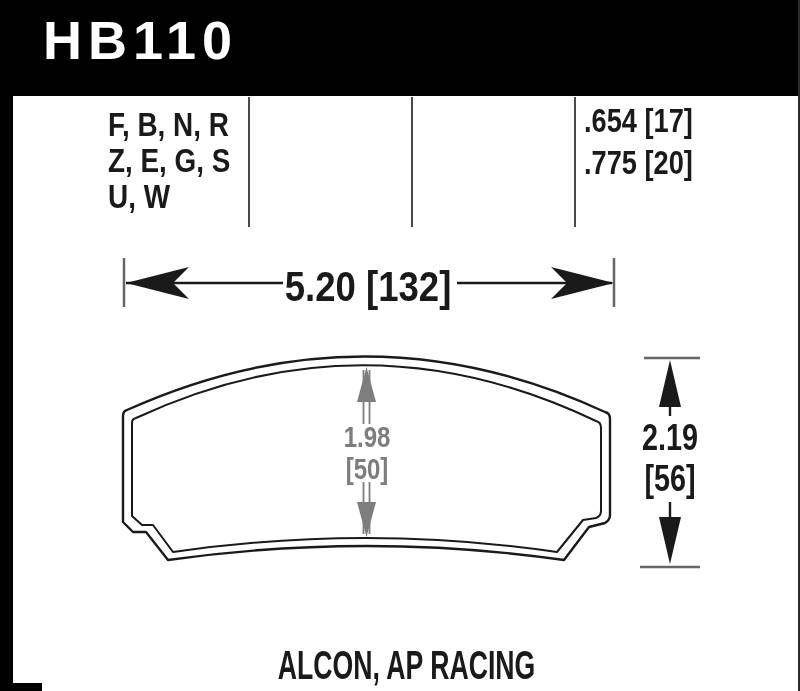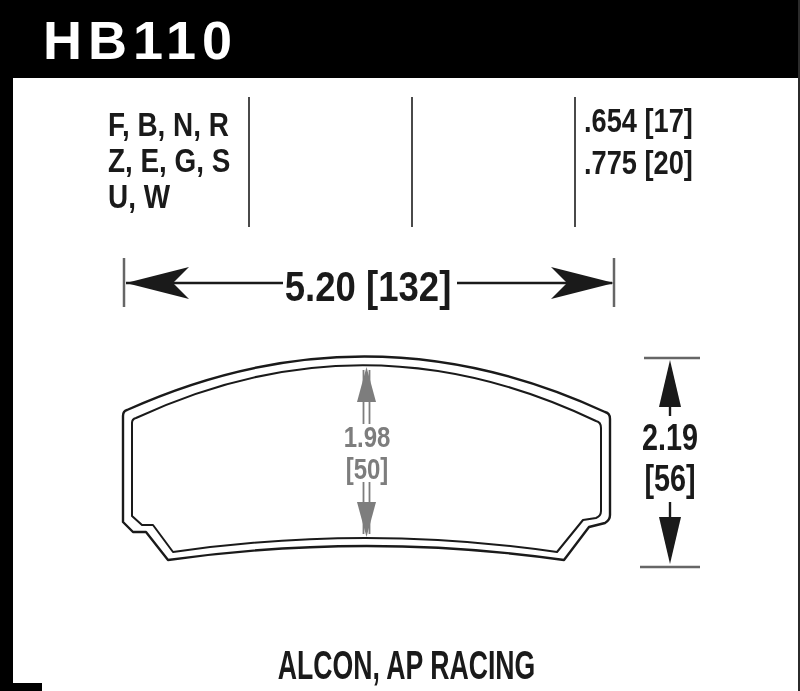--- a/index.html
+++ b/index.html
@@ -2,21 +2,21 @@
 <html><head>
 <meta charset="utf-8">
 <style>
   html,body{margin:0;padding:0;background:#fff;}
   .stage{
     position:relative;width:800px;height:691px;overflow:hidden;background:#ffffff;
     font-family:"Liberation Sans","DejaVu Sans",sans-serif;
     -webkit-font-smoothing:antialiased;
   }
   
-  .header{position:absolute;left:0;top:0;width:800px;height:78px;background:#000;}
+  .header{position:absolute;left:0;top:0;width:800px;height:96px;background:#000;}
   .part-number{
     position:absolute;left:43px;top:9px;color:#fff;font-size:54px;font-weight:bold;
     letter-spacing:6px;white-space:nowrap;
   }
   .left-frame{position:absolute;left:0;top:0;width:13px;height:691px;background:#000;}
   .bottom-foot{position:absolute;left:0;top:683px;width:42px;height:8px;background:#000;}
   .right-edge{position:absolute;left:798px;top:0;width:2px;height:691px;background:#2b2b2b;}
 
   
   .divider{position:absolute;top:97px;width:2px;height:130px;background:#4a4a4a;}

